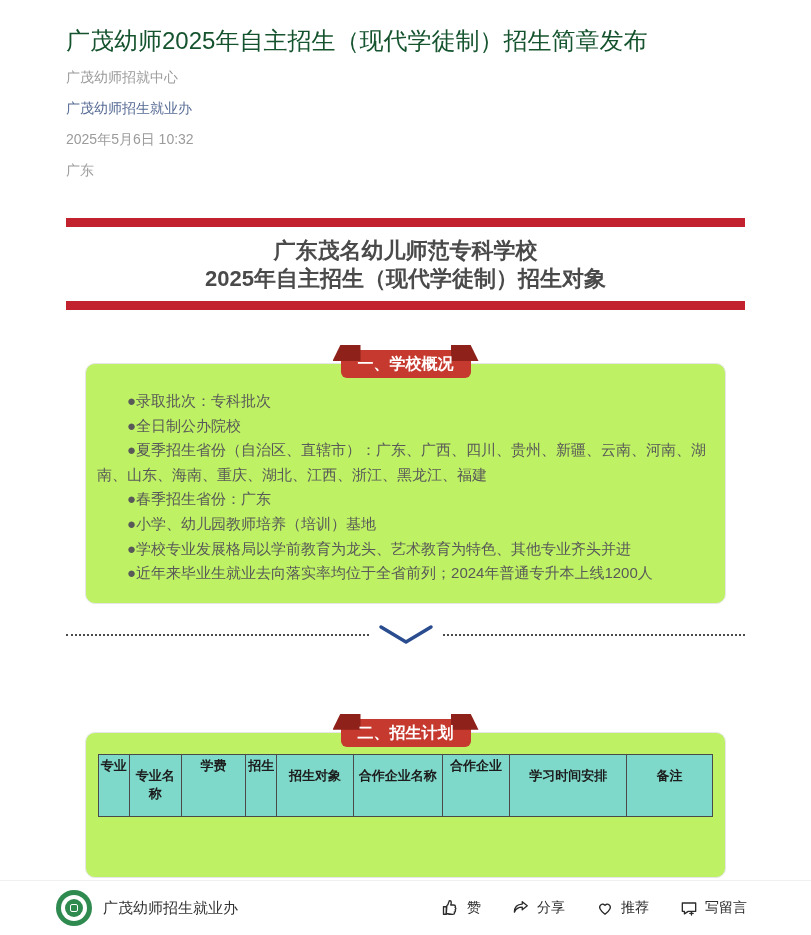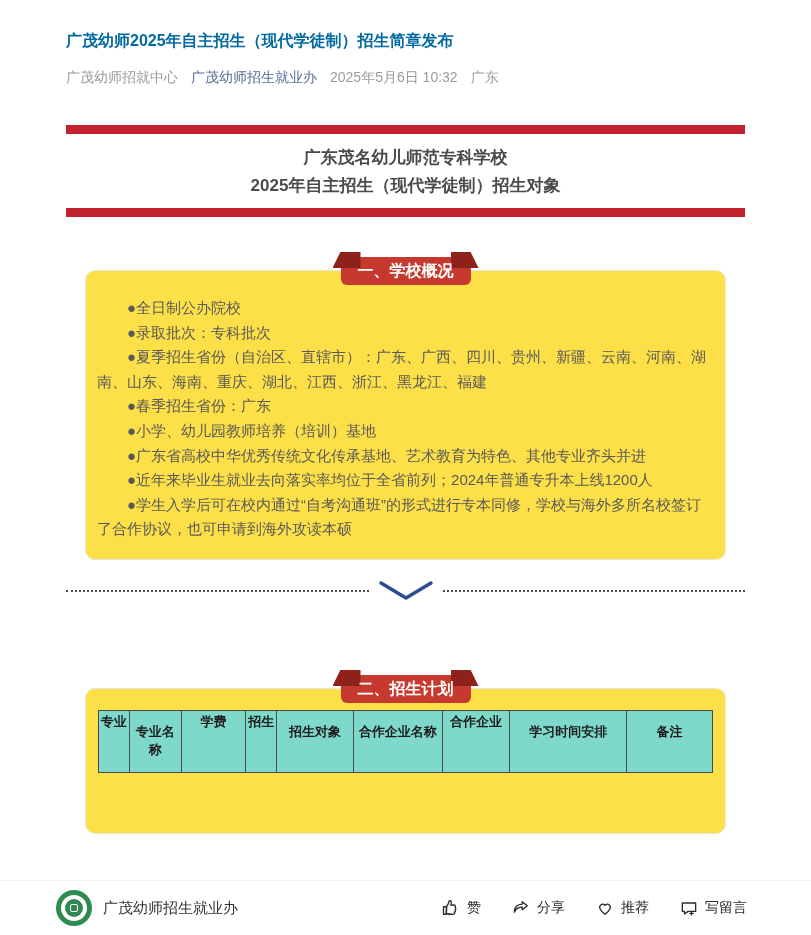--- a/index.html
+++ b/index.html
@@ -5,32 +5,32 @@
   * { box-sizing: border-box; margin: 0; padding: 0; }
   html, body { background: #fff; }
   body {
     font-family: "Liberation Sans", "DejaVu Sans", sans-serif;
     width: 811px; height: 935px;
     position: relative; overflow: hidden;
     color: #333;
   }
   .article { padding: 27px 66px 0 66px; }
 
-  .title { font-size: 16px; line-height: 27px; font-weight: 700; color: #0369a1; }
+  .title { font-size: 24px; line-height: 27px; font-weight: 400; color: #14532d; }
 
-  .byline { margin-top: 15px; font-size: 14px; color: #9b9b9b; display: flex; gap: 13px; align-items: baseline; }
+  .byline { margin-top: 15px; font-size: 14px; color: #9b9b9b; display: flex; gap: 13px; align-items: baseline; flex-direction: column; }
   .byline .account-link { color: #576b95; cursor: pointer; }
 
   .red-bar { height: 9px; background: #c2212e; }
   .bar-top { margin-top: 38px; }
   .bar-bottom { margin-top: 8px; }
 
-  .banner-heading { margin-top: 10px; text-align: center; font-size: 17px; line-height: 28px; font-weight: 700; color: #4a4a4a; }
+  .banner-heading { margin-top: 10px; text-align: center; font-size: 22px; line-height: 28px; font-weight: 700; color: #4a4a4a; }
 
-  .box { position: relative; margin: 0 19px; border: 1px solid #e6e6e6; border-radius: 10px; background: #fde047; }
+  .box { position: relative; margin: 0 19px; border: 1px solid #e6e6e6; border-radius: 10px; background: #bef264; }
   .box1 { margin-top: 53px; padding: 25px 11px 17px 11px; }
   .box2 { margin-top: 96px; padding: 21px 12px 60px 12px; }
 
   .ribbon-badge {
     position: absolute; top: -14px; left: 50%; transform: translateX(-50%);
     background: #c5392e; color: #fff; font-size: 16px; font-weight: 700;
     line-height: 20px; padding: 4px 17px; border-radius: 6px; white-space: nowrap;
   }
   .ribbon-badge .wing { position: absolute; z-index: -1; top: -5px; width: 28px; height: 16px; background: #8e211a; }
   .ribbon-badge .wing-left  { left: -8px;  clip-path: polygon(28% 0, 100% 0, 100% 100%, 0 100%); }
@@ -88,28 +88,27 @@
   </div>
   <div class="red-bar bar-bottom"></div>
 
   <div class="box box1">
     <div class="ribbon-badge">
       <span class="wing wing-left"></span>
       <span class="wing wing-right"></span>
       <span>一、学校概况</span>
     </div>
     <div class="bullets">
+      <p>●录取批次：专科批次</p>
       <p>●全日制公办院校</p>
-      <p>●录取批次：专科批次</p>
       <p>●夏季招生省份（自治区、直辖市）：广东、广西、四川、贵州、新疆、云南、河南、湖南、山东、海南、重庆、湖北、江西、浙江、黑龙江、福建</p>
       <p>●春季招生省份：广东</p>
       <p>●小学、幼儿园教师培养（培训）基地</p>
-      <p>●广东省高校中华优秀传统文化传承基地、艺术教育为特色、其他专业齐头并进</p>
+      <p>●学校专业发展格局以学前教育为龙头、艺术教育为特色、其他专业齐头并进</p>
       <p>●近年来毕业生就业去向落实率均位于全省前列；2024年普通专升本上线1200人</p>
-      <p>●学生入学后可在校内通过“自考沟通班”的形式进行专本同修，学校与海外多所名校签订了合作协议，也可申请到海外攻读本硕</p>
     </div>
   </div>
 
   <div class="divider">
     <span class="chevron-wrap">
       <svg width="58" height="22" viewBox="0 0 58 22">
         <polyline points="4,3 29,18 54,3" fill="none" stroke="#2a4d8f" stroke-width="3.5" stroke-linecap="round" stroke-linejoin="round"></polyline>
       </svg>
     </span>
   </div>

